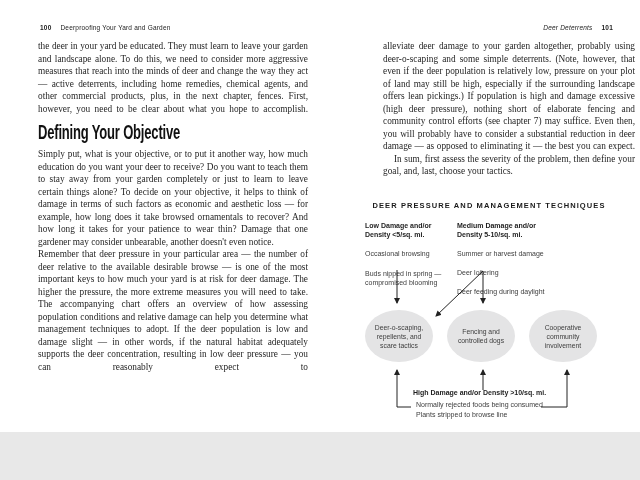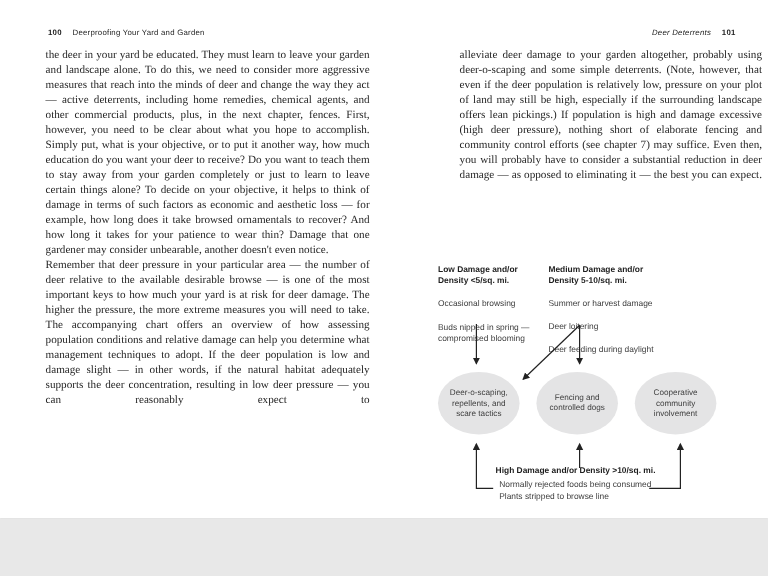--- a/index.html
+++ b/index.html
@@ -66,28 +66,31 @@
 
   <div class="runhead runhead-left">
     <span class="folio">100</span><span>Deerproofing Your Yard and Garden</span>
   </div>
   <div class="runhead runhead-right">
     <span class="chapter-title">Deer Deterrents</span><span class="folio">101</span>
   </div>
 
   <div class="col col-left">
     <p class="body-text justify-last">the deer in your yard be educated. They must learn to leave your garden and landscape alone. To do this, we need to consider more aggressive measures that reach into the minds of deer and change the way they act — active deterrents, including home remedies, chemical agents, and other commercial products, plus, in the next chapter, fences. First, however, you need to be clear about what you hope to accomplish.</p>
+    <h2 class="section-heading"><span>Defining Your Objective</span></h2>
     <p class="body-text">Simply put, what is your objective, or to put it another way, how much education do you want your deer to receive? Do you want to teach them to stay away from your garden completely or just to learn to leave certain things alone? To decide on your objective, it helps to think of damage in terms of such factors as economic and aesthetic loss — for example, how long does it take browsed ornamentals to recover? And how long it takes for your patience to wear thin? Damage that one gardener may consider unbearable, another doesn't even notice.</p>
     <p class="body-text justify-last">Remember that deer pressure in your particular area — the number of deer relative to the available desirable browse — is one of the most important keys to how much your yard is at risk for deer damage. The higher the pressure, the more extreme measures you will need to take. The accompanying chart offers an overview of how assessing population conditions and relative damage can help you determine what management techniques to adopt. If the deer population is low and damage slight — in other words, if the natural habitat adequately supports the deer concentration, resulting in low deer pressure — you can reasonably expect to</p>
   </div>
 
   <div class="col col-right">
     <p class="body-text justify-last">alleviate deer damage to your garden altogether, probably using deer-o-scaping and some simple deterrents. (Note, however, that even if the deer population is relatively low, pressure on your plot of land may still be high, especially if the surrounding landscape offers lean pickings.) If population is high and damage excessive (high deer pressure), nothing short of elaborate fencing and community control efforts (see chapter 7) may suffice. Even then, you will probably have to consider a substantial reduction in deer damage — as opposed to eliminating it — the best you can expect.</p>
+    <p class="body-text indent">In sum, first assess the severity of the problem, then define your goal, and, last, choose your tactics.</p>
   </div>
 
+  <div class="diagram-title">DEER PRESSURE AND MANAGEMENT TECHNIQUES</div>
 
   <div class="diag-label diag-bold" style="left:365px;top:222px;">Low Damage and/or
 Density &lt;5/sq. mi.</div>
   <div class="diag-label diag-items" style="left:365px;top:241px;width:90px;">
     <p>Occasional browsing</p>
     <p>Buds nipped in spring —
 compromised blooming</p>
   </div>
 
   <div class="diag-label diag-bold" style="left:457px;top:222px;">Medium Damage and/or

